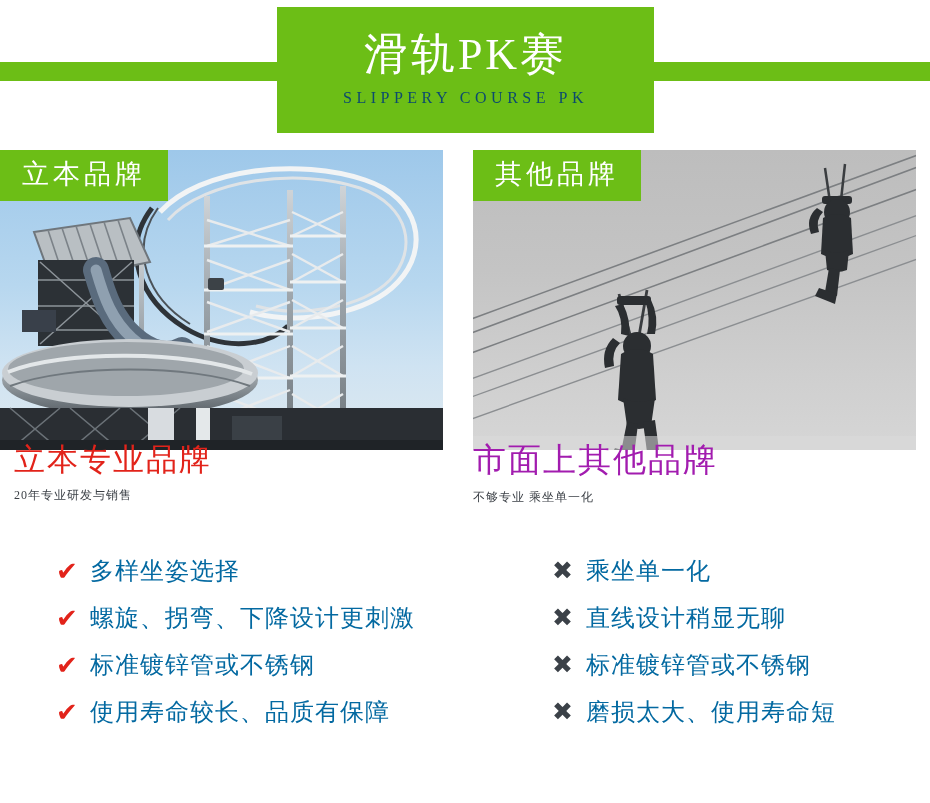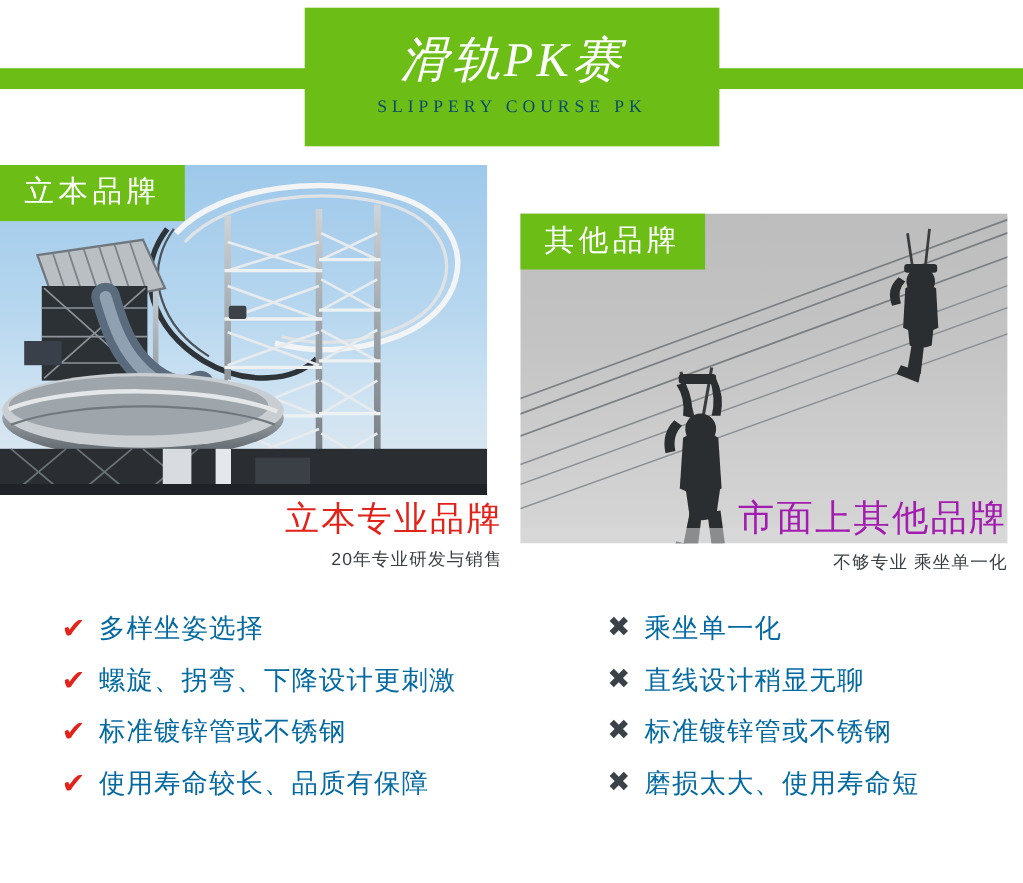--- a/index.html
+++ b/index.html
@@ -18,35 +18,35 @@
   }
   .header-box{
     position:absolute;left:277px;top:7px;width:377px;height:126px;
     background:var(--green,#6cbe16);
     display:flex;flex-direction:column;align-items:center;justify-content:center;
     box-sizing:border-box;
   }
   .header-title{
     color:#ffffff;font-size:44px;line-height:1;letter-spacing:3px;
     font-family:"Liberation Serif","DejaVu Serif",serif;
-    margin:0 0 4px 0;white-space:nowrap;font-style:italic;
+    margin:0 0 4px 0;white-space:nowrap;
   }
   .header-sub{
     color:#0c4a6e;font-size:16px;letter-spacing:4.5px;white-space:nowrap;
     font-family:"Liberation Serif","DejaVu Serif",serif;
     margin:8px 0 0 0;
   }
 
   
   .photo-row{position:relative;height:302px;}
   .photo{
     position:absolute;top:10px;height:300px;overflow:hidden;
   }
   .photo.left{left:0;width:443px;}
-  .photo.right{left:473px;width:443px;margin-top:44px;}
+  .photo.right{left:473px;width:443px;}
 
   .photo-badge{
     position:absolute;left:0;top:0;z-index:5;
     background:var(--green,#6cbe16);
     color:#ffffff;font-size:27px;letter-spacing:4px;
     padding:11px 22px 13px 22px;
     font-family:"Liberation Serif","DejaVu Serif",serif;
     line-height:1;
   }
 
@@ -59,34 +59,34 @@
 
   
   .greysky{
     position:absolute;inset:0;
     background:linear-gradient(180deg,#bdbdbd 0%,#c4c4c4 40%,#cfcfcf 75%,#d6d6d6 100%);
   }
 
   
   .headline-row{position:relative;height:105px;}
   .headline{
-    position:absolute;top:12px;width:443px;text-align:right;
+    position:absolute;top:0;width:443px;text-align:left;
   }
   .headline.left{left:14px;}
   .headline.right{left:473px;}
   .headline-main{
     font-size:31px;line-height:1.15;margin:0;white-space:nowrap;
     font-family:"Liberation Serif","DejaVu Serif",serif;
     letter-spacing:2px;
   }
   .headline-main.red{color:#e2231a;}
   .headline-main.grey{color:#a21caf;font-size:33px;}
   .headline-sub{
-    font-size:16px;color:#3a3f45;margin:9px 0 0 0;white-space:nowrap;
-    font-family:Liberation Sans, sans-serif;letter-spacing:1px;
+    font-size:12px;color:#3a3f45;margin:9px 0 0 0;white-space:nowrap;
+    font-family:Liberation Serif, serif;letter-spacing:1px;
   }
 
   
   .bullets-row{position:relative;height:210px;}
   .bullets{position:absolute;top:0;}
   .bullets.left{left:56px;}
   .bullets.right{left:552px;}
   .bullet{
     display:flex;align-items:center;height:47px;white-space:nowrap;
   }

